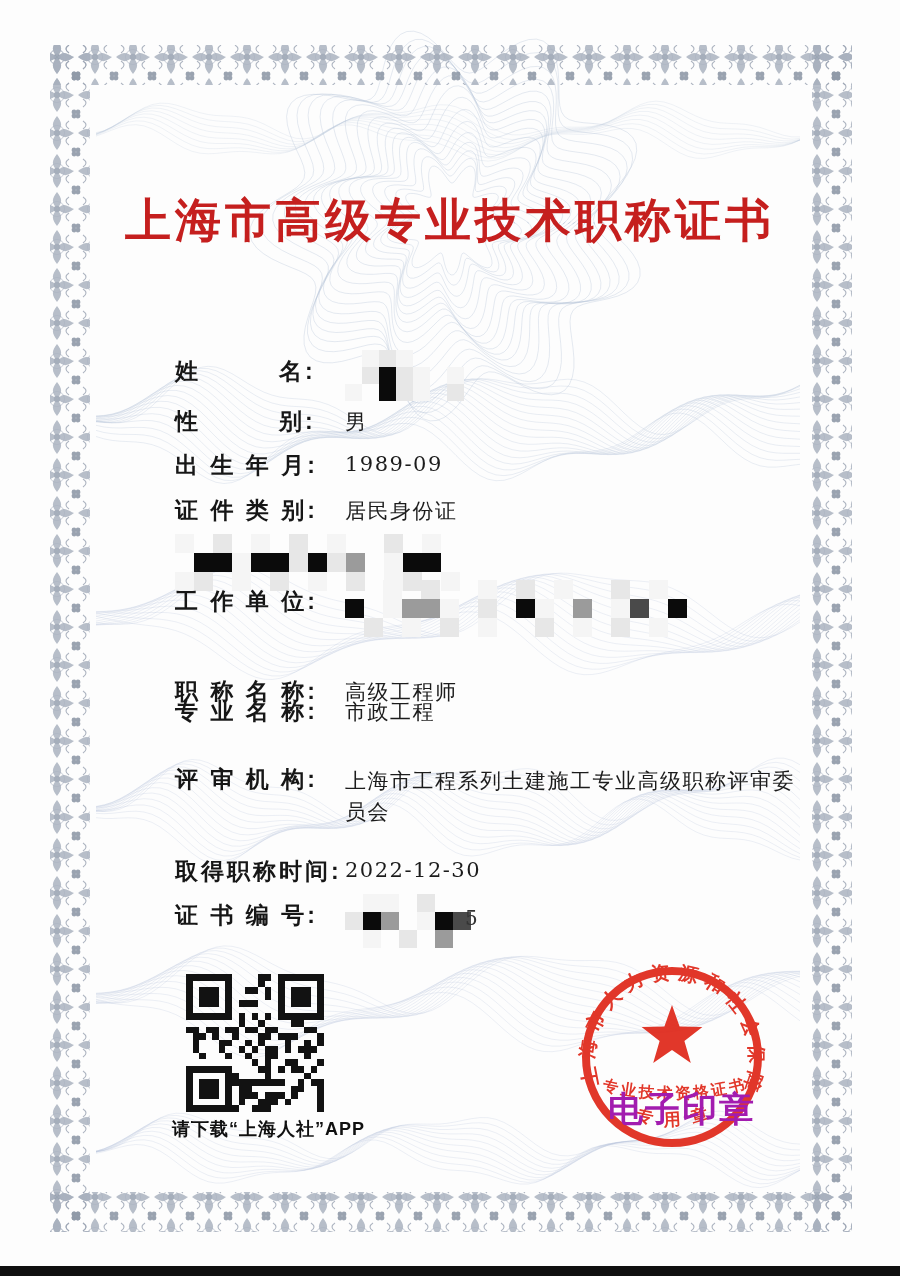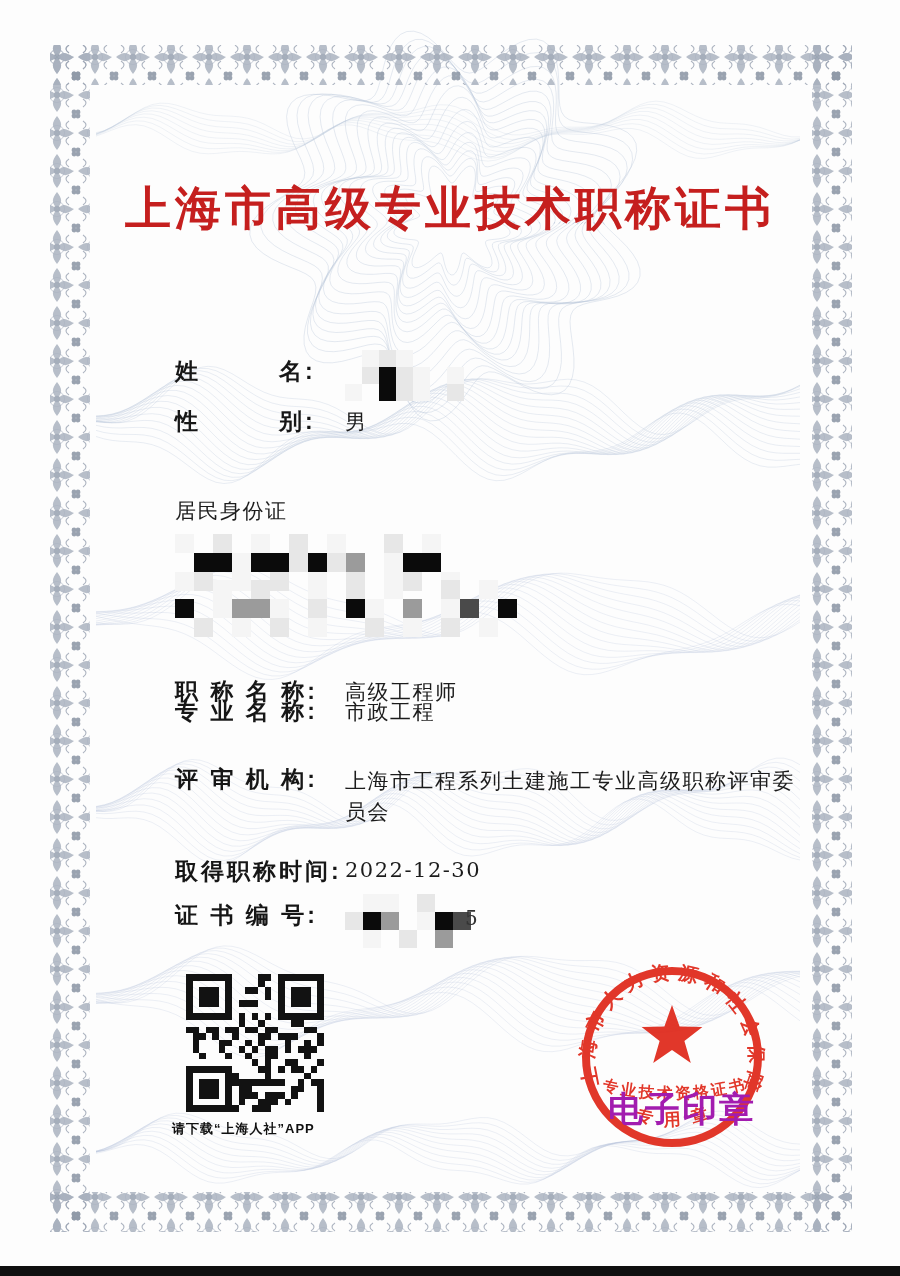--- a/index.html
+++ b/index.html
@@ -1,31 +1,31 @@
 <!DOCTYPE html>
 <html><head>
 <meta charset="utf-8">
 <style>
   html,body{margin:0;padding:0;background:#ffffff;}
   .page{position:relative;width:900px;height:1276px;background:#fdfdfd;overflow:hidden;
         font-family:"Liberation Sans",sans-serif;}
   svg.deco{position:absolute;left:0;top:0;pointer-events:none;}
-  .title{position:absolute;left:0;top:178px;width:900px;text-align:center;
+  .title{position:absolute;left:0;top:190px;width:900px;text-align:center;
          font-family:"DejaVu Serif",serif;font-weight:800;font-size:46px;
          letter-spacing:4px;color:#c51f1e;}
   .row{position:absolute;left:175px;display:flex;align-items:flex-start;}
   .flabel{width:170px;flex-shrink:0;font-weight:700;font-size:23px;color:#161616;
           letter-spacing:3px;white-space:nowrap;font-family:"Liberation Sans",sans-serif;}
   .fvalue{font-family:"DejaVu Serif",serif;font-size:21px;color:#1c1c1c;
           letter-spacing:1.5px;padding-top:2px;}
   .fvalue.wide{width:460px;line-height:31px;}
   .mosaic{display:block;margin-top:-8px;}
   .mosaic>div{display:flex;}
   .visible-tail{font-family:"DejaVu Serif",serif;font-size:20px;color:#333;margin-left:-6px;padding-top:4px;}
-  .qr-caption{position:absolute;left:172px;top:1116px;font-size:13px;font-weight:700;
+  .qr-caption{position:absolute;left:172px;top:1116px;font-size:18px;font-weight:700;
               color:#101010;line-height:26px;letter-spacing:1px;}
   .eseal-text{position:absolute;left:608px;top:1086px;font-size:35px;font-weight:700;
               color:#a21caf;letter-spacing:2px;}
   .bottom-bar{position:absolute;left:0;top:1266px;width:900px;height:10px;background:#101010;}
 </style>
 </head>
 <body>
 
 <div class="page">
 
@@ -185,22 +185,27 @@
           </div>
         </div>
     </div>
   </div>
 
   <div class="row" style="top:406px">
     <div class="flabel">性　　　别:</div>
     <div class="fvalue">男</div>
   </div>
 
+  <div class="row" style="top:450px">
+    <div class="flabel">出 生 年 月:</div>
+    <div class="fvalue">1989-09</div>
+  </div>
 
   <div class="row" style="top:495px">
+    <div class="flabel">证 件 类 别:</div>
     <div class="fvalue">居民身份证</div>
   </div>
 
   <div class="row" style="top:540px">
     <div class="fvalue">
       <div class="mosaic">
           <div>
             <div style="width: 19px; height: 19px; background: rgb(245, 245, 245);"></div>
             <div style="width: 19px; height: 19px; background: transparent;"></div>
             <div style="width: 19px; height: 19px; background: rgb(231, 231, 231);"></div>
@@ -249,20 +254,21 @@
             <div style="width: 19px; height: 19px; background: rgb(245, 245, 245);"></div>
             <div style="width: 19px; height: 19px; background: rgb(231, 231, 231);"></div>
             <div style="width: 19px; height: 19px; background: transparent;"></div>
             <div style="width: 19px; height: 19px; background: rgb(245, 245, 245);"></div>
           </div>
         </div>
     </div>
   </div>
 
   <div class="row" style="top:586px">
+    <div class="flabel">工 作 单 位:</div>
     <div class="fvalue">
       <div class="mosaic">
           <div>
             <div style="width: 19px; height: 19px; background: transparent;"></div>
             <div style="width: 19px; height: 19px; background: transparent;"></div>
             <div style="width: 19px; height: 19px; background: rgb(245, 245, 245);"></div>
             <div style="width: 19px; height: 19px; background: transparent;"></div>
             <div style="width: 19px; height: 19px; background: rgb(231, 231, 231);"></div>
             <div style="width: 19px; height: 19px; background: transparent;"></div>
             <div style="width: 19px; height: 19px; background: transparent;"></div>

